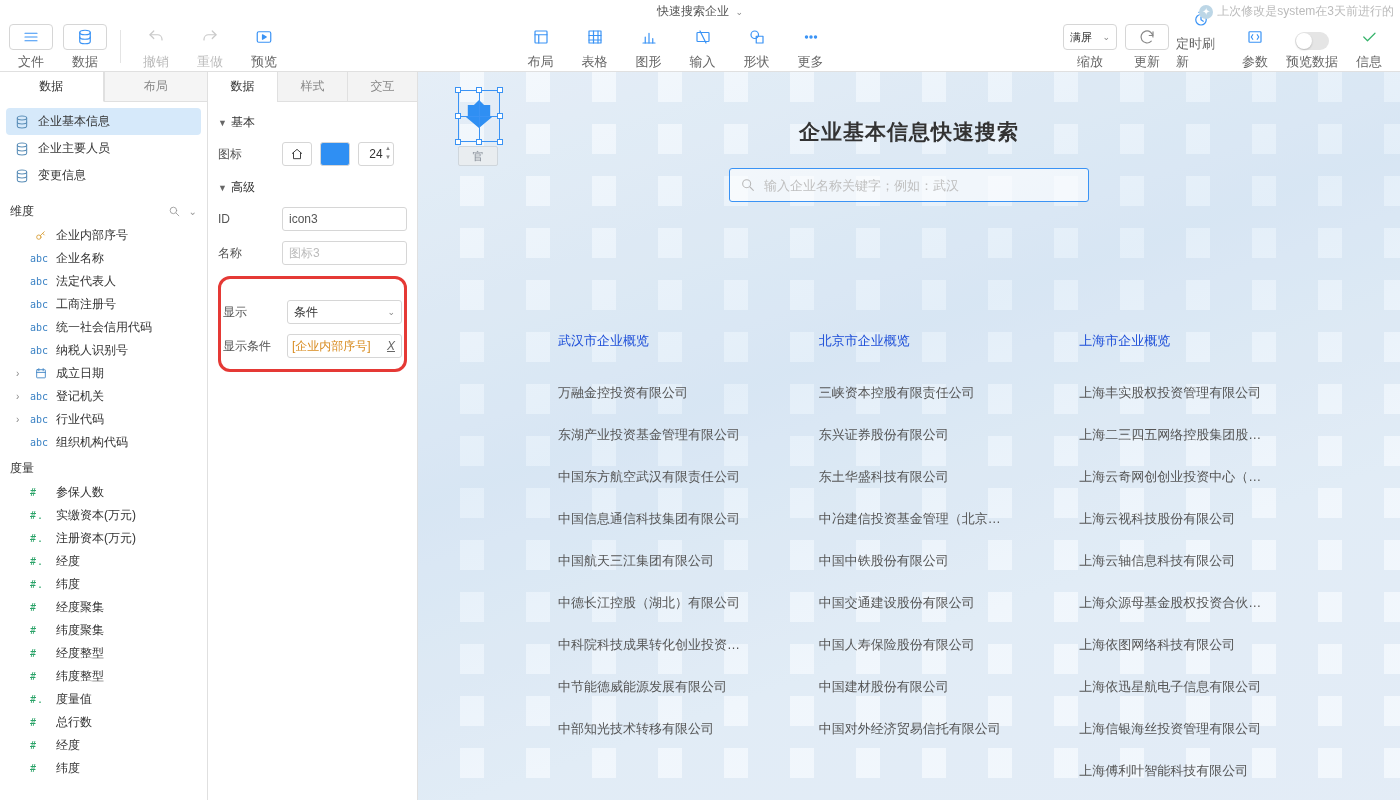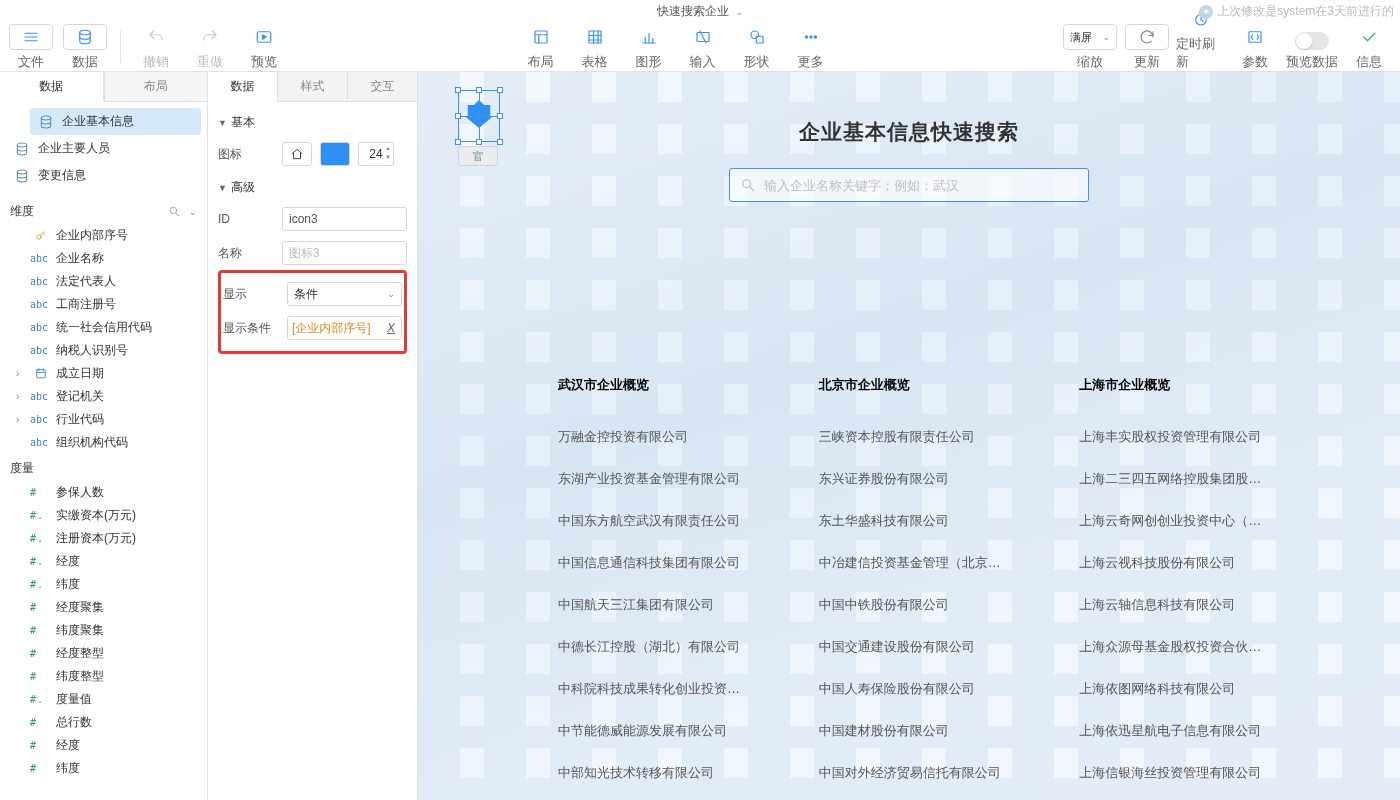--- a/index.html
+++ b/index.html
@@ -36,21 +36,21 @@
 
 .side-tabs { display: flex; height: 30px; }
 .side-tab { flex: 1; display:flex; align-items:center; justify-content:center; border-bottom:1px solid #e0e0e0; cursor:pointer; color:#888; background:#f5f5f5; }
 .side-tab.active { background:#fff; color:#333; border-bottom:1px solid #fff; }
 .side-tab:first-child.active { border-right:1px solid #e0e0e0; }
 .side-tab:last-child { border-left:1px solid #e0e0e0; }
 .side-tab.active + .side-tab { border-left:1px solid #e0e0e0; }
 
 .ds-list { padding: 6px; }
 .ds-item { display:flex; align-items:center; gap:8px; padding:5px 8px; border-radius:4px; cursor:pointer; }
-.ds-item.active { background:#d6e9fa;margin-left:24px; }
+.ds-item.active { background:#d6e9fa; }
 .ds-icon { width:16px; height:16px; color:#5c8fb8; }
 
 .field-section-title { padding: 8px 10px 4px; font-size: 12px; color: #333; display:flex; align-items:center; justify-content:space-between; }
 .field-search { color:#999; display:flex; gap:8px; align-items:center; }
 .field-list { overflow-y:auto; flex:1; }
 .field-item { display:flex; align-items:center; gap:4px; padding:3px 10px 3px 16px; cursor:pointer; }
 .field-chevron { width:10px; color:#888; font-size:10px; visibility:hidden; }
 .field-item.has-children .field-chevron { visibility:visible; }
 .type-tag { font-size:10px; font-family:monospace; width:22px; text-align:left; }
 .type-abc { color:#3b82c4; }
@@ -75,21 +75,21 @@
 .swatch-btn { width:30px; height:24px; border:1px solid #d6d6d6; border-radius:3px; display:flex; align-items:center; justify-content:center; cursor:pointer; }
 .swatch-blue { width:30px; height:24px; background:#2f8ff3; border-radius:3px; border:1px solid #d6d6d6; cursor:pointer; }
 .num-box { width:36px; height:24px; border:1px solid #d6d6d6; border-radius:3px; display:flex; align-items:center; justify-content:center; position:relative; }
 .num-box .stepper { position:absolute; right:2px; top:1px; display:flex; flex-direction:column; font-size:6px; color:#888; line-height:9px; }
 .select-box { flex:1; height:24px; border:1px solid #d6d6d6; border-radius:3px; display:flex; align-items:center; justify-content:space-between; padding:0 6px; cursor:pointer; }
 .select-box .chev { font-size:9px; color:#888; }
 .calc-box { flex:1; height:24px; border:1px solid #d6d6d6; border-radius:3px; display:flex; align-items:center; padding:0 4px; gap:2px; }
 .calc-box .expr { color:#d88b1f; }
 .calc-box .fx { margin-left:auto; color:#666; text-decoration:underline; font-style:italic; cursor:pointer; padding:0 2px; }
 
-.red-box { border:3px solid #e53935; border-radius:4px; padding:4px 2px 6px; margin-top:0; }
+.red-box { border:3px solid #e53935; border-radius:12px; padding:16px 2px 6px; margin-top:6px; }
 
 
 .canvas-bg { position:absolute; inset:0; background:
   linear-gradient(160deg, rgba(230,240,250,.0) 0%, rgba(210,228,244,.5) 40%, rgba(230,240,250,.3) 70%, rgba(240,246,252,.6) 100%),
   #f5f9fd;
 }
 .canvas-grid { position:absolute; inset:0; opacity:.25;
   background-image:
     repeating-linear-gradient(0deg, #b7cfe6 0 22px, transparent 22px 52px),
     repeating-linear-gradient(90deg, #b7cfe6 0 42px, transparent 42px 66px);
@@ -107,21 +107,21 @@
 
 .search-center { text-align:center; margin-top:26px; }
 .search-title { font-size:21px; font-weight:600; color:#333; letter-spacing:1px; }
 .search-box { margin:22px auto 0; width:360px; height:34px; border:1.5px solid #3a93f5; border-radius:3px; display:flex; align-items:center; padding:0 10px; gap:8px; background:rgba(255,255,255,.6); }
 .search-box input { border:none; outline:none; flex:1; background:transparent; font-size:13px; color:#333; }
 .search-box input::placeholder { color:#bfbfbf; }
 .mag-icon { width:16px; height:16px; color:#b8b8b8; }
 
 .company-cols { display:flex; gap:70px; margin-top:130px; padding:0 90px 0 100px; }
 .co-col { flex:1; min-width:0; }
-.co-head { color:#000000; font-weight:700; font-size:13px; margin-bottom:22px;margin-top:44px; }
+.co-head { color:#1d4ed8; font-weight:400; font-size:13px; margin-bottom:22px; }
 .co-row { color:#555; font-size:13px; padding:12px 0; white-space:nowrap; overflow:hidden; text-overflow:ellipsis; }
 
 
 svg { stroke: currentColor; fill: none; stroke-width: 1.6; stroke-linecap: round; stroke-linejoin: round; }
 
 </style>
 </head>
 <body>
 
 <div class="title-bar">

